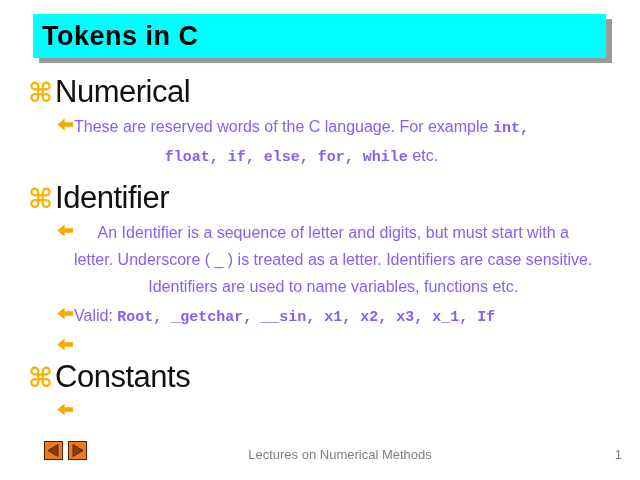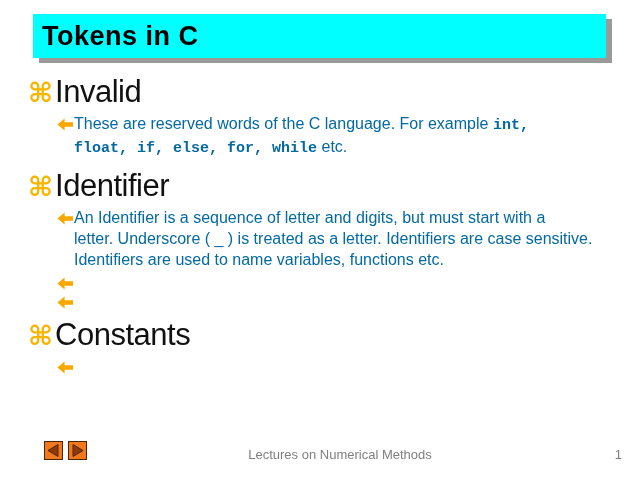--- a/index.html
+++ b/index.html
@@ -32,21 +32,21 @@
   .section-heading{display:flex;align-items:baseline;line-height:36px;}
   .cmd-glyph{
     font-family:"DejaVu Sans",sans-serif;
     color:var(--accent_gold);font-size:27px;font-weight:bold;margin-right:2px;
   }
   .heading-text{font-size:31px;color:var(--text_black);letter-spacing:-.5px;}
 
   .bullets{margin:2px 0 0 29px;}
   .bullet{display:flex;align-items:flex-start;margin-top:2px;}
   .arrow-icon{flex:0 0 auto;width:16px;height:13px;margin:4px 1px 0 0;color:var(--arrow_gold);}
-  .bullet-text{font-size:16px;line-height:21px;color:#0369a1;max-width:540px;}
+  .bullet-text{font-size:16px;line-height:27px;color:#8b5cf6;max-width:540px;text-align:center;}
   .code{font-family:"Liberation Mono","DejaVu Sans Mono",monospace;font-weight:bold;font-size:15px;}
 
   
   .nav{position:absolute;left:44px;top:441px;display:flex;gap:5px;}
   .nav-btn{
     width:19px;height:19px;background:var(--nav_orange);
     border:1px solid var(--nav_border);padding:0;margin:0;
     display:flex;align-items:center;justify-content:center;cursor:pointer;box-sizing:border-box;
   }
   .nav-btn svg{display:block;}
@@ -67,21 +67,21 @@
 <div class="slide">
 
   <div class="title-bar">
     <span class="title-text">Tokens in C</span>
   </div>
 
   <main class="content">
       <section class="section">
         <div class="section-heading">
           <span class="cmd-glyph">⌘</span>
-          <span class="heading-text">Invalid</span>
+          <span class="heading-text">Numerical</span>
         </div>
         <div class="bullets">
           <div class="bullet">
             <span class="arrow-icon"><svg width="16" height="13" viewBox="0 0 16 13">
                 <path d="M16 4.3 H7.6 V0.4 L0.4 6.5 L7.6 12.6 V8.7 H16 Z" fill="currentColor"></path>
               </svg></span>
             <span class="bullet-text"><span>These are reserved words of the C language. For example </span><span class="code">int,</span><br><span class="code">float, if, else, for, while</span><span> etc.</span></span>
           </div>
         </div>
       </section>
@@ -94,20 +94,21 @@
           <div class="bullet">
             <span class="arrow-icon"><svg width="16" height="13" viewBox="0 0 16 13">
                 <path d="M16 4.3 H7.6 V0.4 L0.4 6.5 L7.6 12.6 V8.7 H16 Z" fill="currentColor"></path>
               </svg></span>
             <span class="bullet-text"><span>An Identifier is a sequence of letter and digits, but must start with a</span><br><span>letter. Underscore ( _ ) is treated as a letter. Identifiers are case sensitive.</span><br><span>Identifiers are used to name variables, functions etc.</span></span>
           </div>
           <div class="bullet">
             <span class="arrow-icon"><svg width="16" height="13" viewBox="0 0 16 13">
                 <path d="M16 4.3 H7.6 V0.4 L0.4 6.5 L7.6 12.6 V8.7 H16 Z" fill="currentColor"></path>
               </svg></span>
+            <span class="bullet-text"><span>Valid: </span><span class="code">Root, _getchar, __sin, x1, x2, x3, x_1, If</span></span>
           </div>
           <div class="bullet">
             <span class="arrow-icon"><svg width="16" height="13" viewBox="0 0 16 13">
                 <path d="M16 4.3 H7.6 V0.4 L0.4 6.5 L7.6 12.6 V8.7 H16 Z" fill="currentColor"></path>
               </svg></span>
           </div>
         </div>
       </section>
       <section class="section">
         <div class="section-heading">

